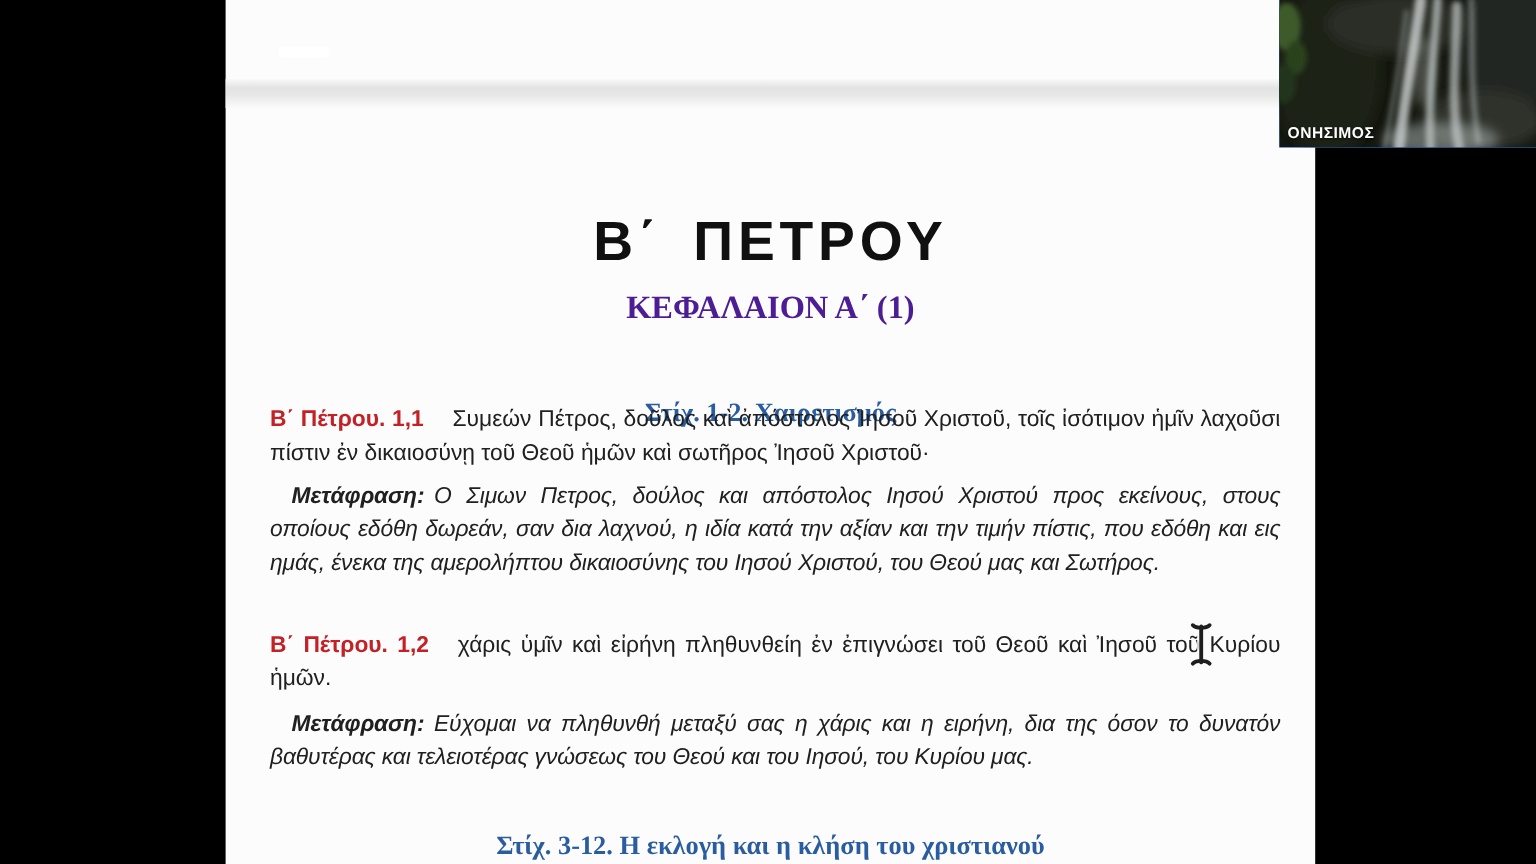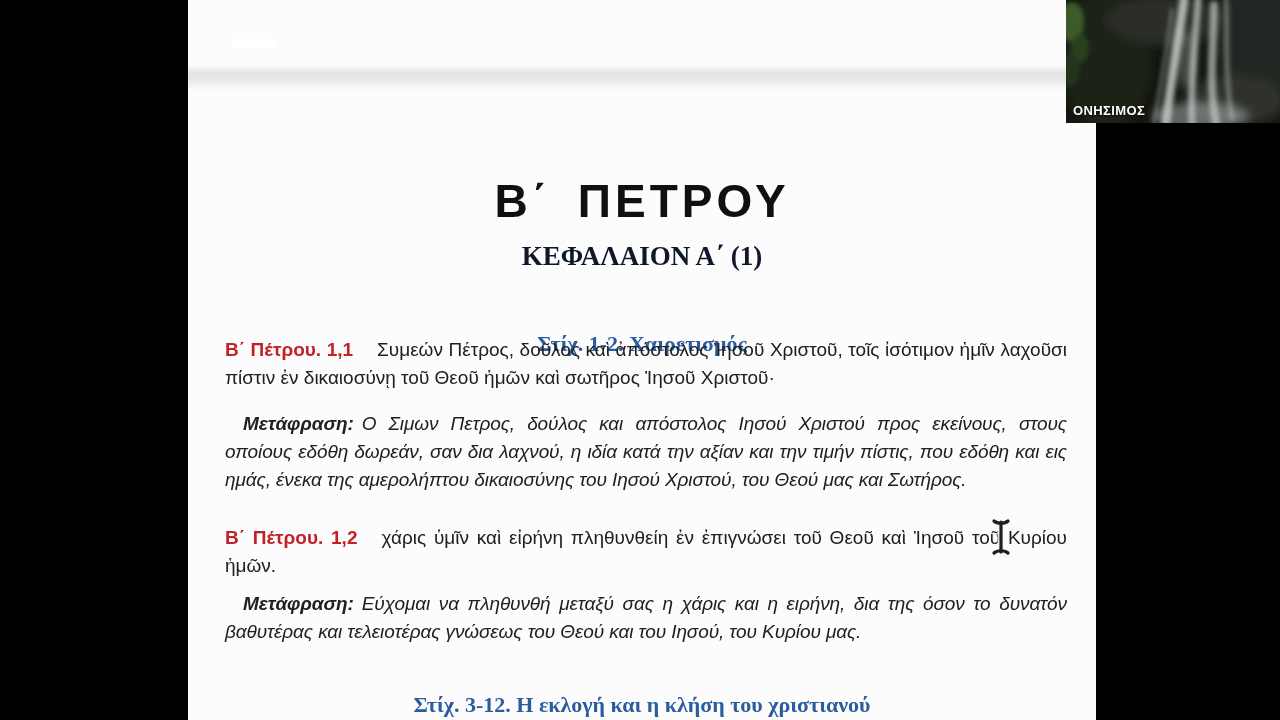--- a/index.html
+++ b/index.html
@@ -23,36 +23,36 @@
     background:linear-gradient(180deg,#f8f8f8 0%,#e3e3e3 30%,#e7e7e7 55%,#fbfbfb 100%);
   }
   .title {
     position:absolute; top:174px; left:0; width:100%; text-align:center;
     font-size:46px; font-weight:bold; letter-spacing:4px; word-spacing:10px;
     color:#101010;
   }
   .chapter {
     position:absolute; top:241px; left:0; width:100%; text-align:center;
     font-family:"Liberation Serif", serif; font-size:27px; font-weight:bold;
-    color:#0f172a;
+    color:#4c1d95;
   }
   .section-head, .next-head {
     position:absolute; left:0; width:100%; text-align:center;
     font-family:"Liberation Serif", serif; font-size:22px; font-weight:bold;
     color:#2a5d9f;
   }
   .section-head { top:287px;margin-top:44px; }
   .next-head { top:692px; }
 
   .para {
     position:absolute; left:37px; width:842px;
     font-size:19px; line-height:28px; text-align:justify; color:#202020;
   }
   .verse1 { top:336px; }
-  .trans1 { top:410px; font-style:italic; text-indent:18px; letter-spacing:-0.1px; }
+  .trans1 { top:400px; font-style:italic; text-indent:18px; letter-spacing:-0.1px; }
   .verse2 { top:524px; }
   .trans2 { top:590px; font-style:italic; text-indent:18px; letter-spacing:-0.1px; }
   .ref   { color:#c42127; font-weight:bold; margin-right:24px; white-space:nowrap; }
   .tlabel{ font-weight:bold; margin-right:8px; }
 
   
   .cursor { position:absolute; left:988px; top:515px; width:26px; height:44px; }
 
   
   .video-thumb {

